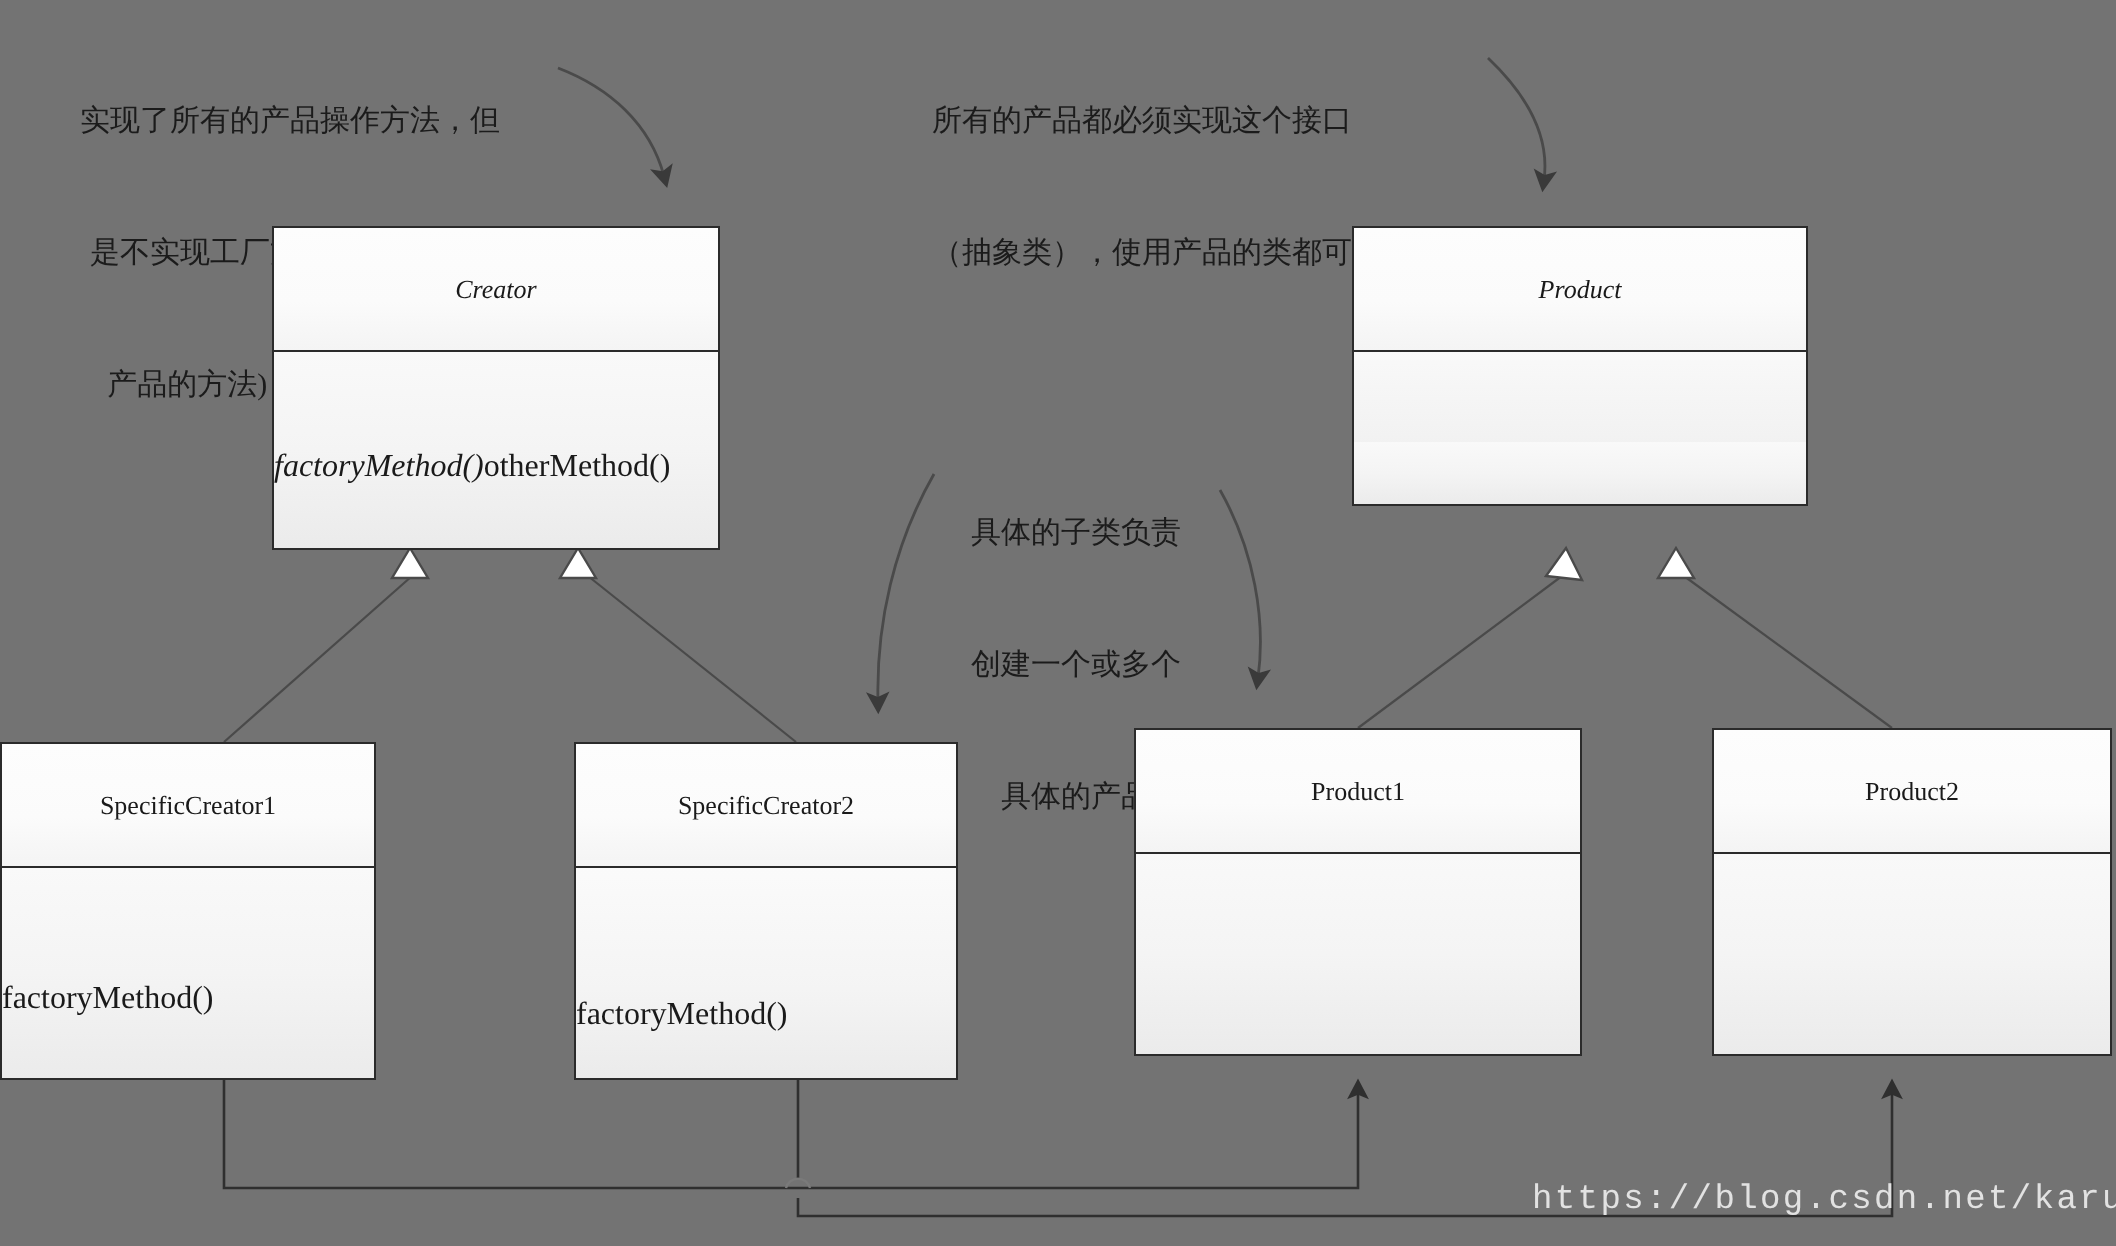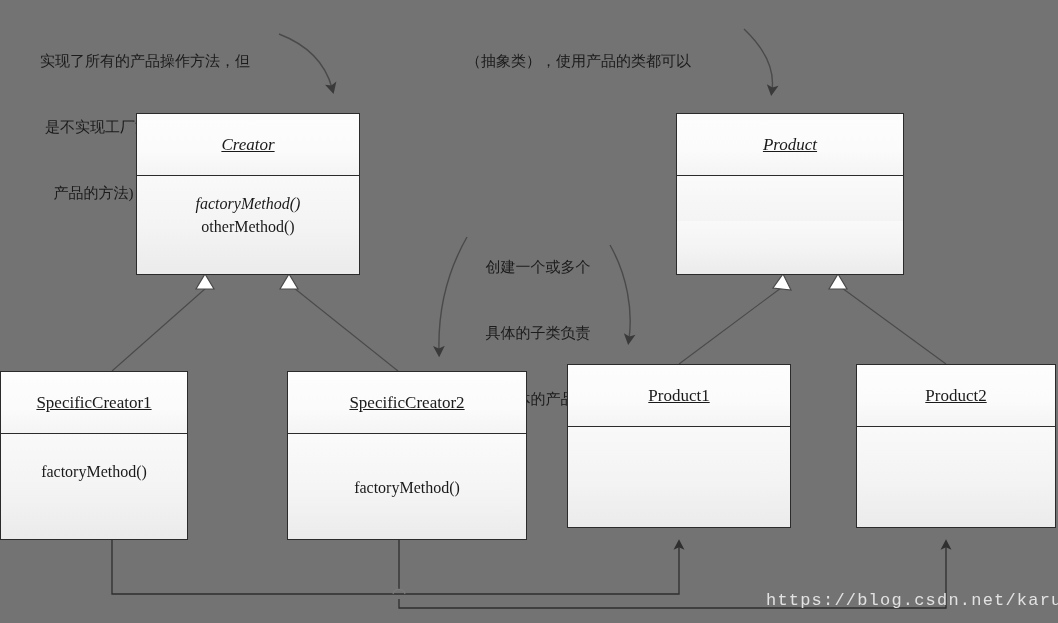--- a/index.html
+++ b/index.html
@@ -38,32 +38,31 @@
     display: flex;
     align-items: center;
     justify-content: center;
     border-bottom: 1px solid #2b2b2b;
     background: linear-gradient(to bottom, #fdfdfd 0%, #fbfbfb 60%, #f4f4f4 100%);
   }
   .uml-body-cell {
     box-sizing: border-box;
     flex: 1 1 auto;
     display: flex;
-    flex-direction: column;
+    flex-direction: row;
     align-items: center;
     justify-content: flex-start;
     padding-top: 16px;
     background: linear-gradient(to bottom, #f9f9f9 0%, #f4f4f4 50%, #ebebeb 100%);
     text-align: right;
   }
   .uml-title {
-    font-size: 17px;
+    font-size: 13px;
     color: #1a1a1a;
     white-space: nowrap;
-    text-decoration: underline;
   }
   .uml-title.italic { font-style: italic; }
   .uml-member {
     font-size: 16px;
     color: #1a1a1a;
     line-height: 23px;
     white-space: nowrap;
   }
   .uml-member.italic { font-style: italic; }
 
@@ -152,56 +151,57 @@
 
   </svg>
 
   <div class="note center" style="left:4px; top:6px; width:282px;">
     <div>实现了所有的产品操作方法，但</div>
     <div>是不实现工厂方法(也就是创建</div>
     <div>产品的方法) factoryMethod()</div>
   </div>
 
   <div class="note" style="left:466px; top:6px; width:290px;">
+    <div>所有的产品都必须实现这个接口</div>
     <div>（抽象类），使用产品的类都可以</div>
   </div>
 
   <div class="note center" style="left:466px; top:212px; width:144px;">
+    <div>具体的子类负责</div>
     <div>创建一个或多个</div>
-    <div>具体的子类负责</div>
     <div>具体的产品</div>
   </div>
 
   <div class="uml-box" style="left:136px; top:113px; width:224px; height:162px;">
     <div class="uml-title-cell" style="height:62px;">
       <span class="uml-title italic">Creator</span>
     </div>
     <div class="uml-body-cell">
       <span class="uml-member italic">factoryMethod()</span>
       <span class="uml-member">otherMethod()</span>
     </div>
   </div>
 
-  <div class="uml-box" style="left:676px; top:113px; width:228px; height:162px;gap:45px;">
+  <div class="uml-box" style="left:676px; top:113px; width:228px; height:140px;gap:45px;">
     <div class="uml-title-cell" style="height:62px;">
       <span class="uml-title italic">Product</span>
     </div>
     <div class="uml-body-cell"></div>
   </div>
 
   <div class="uml-box" style="left:0px; top:371px; width:188px; height:169px;">
     <div class="uml-title-cell" style="height:62px;">
       <span class="uml-title">SpecificCreator1</span>
     </div>
     <div class="uml-body-cell" style="padding-top:26px;">
       <span class="uml-member">factoryMethod()</span>
     </div>
   </div>
 
-  <div class="uml-box" style="left:287px; top:371px; width:240px; height:169px;gap:16px;">
+  <div class="uml-box" style="left:287px; top:371px; width:192px; height:169px;gap:16px;">
     <div class="uml-title-cell" style="height:62px;">
       <span class="uml-title">SpecificCreator2</span>
     </div>
     <div class="uml-body-cell" style="padding-top:26px;">
       <span class="uml-member">factoryMethod()</span>
     </div>
   </div>
 
   <div class="uml-box" style="left:567px; top:364px; width:224px; height:164px;">
     <div class="uml-title-cell" style="height:62px;">

